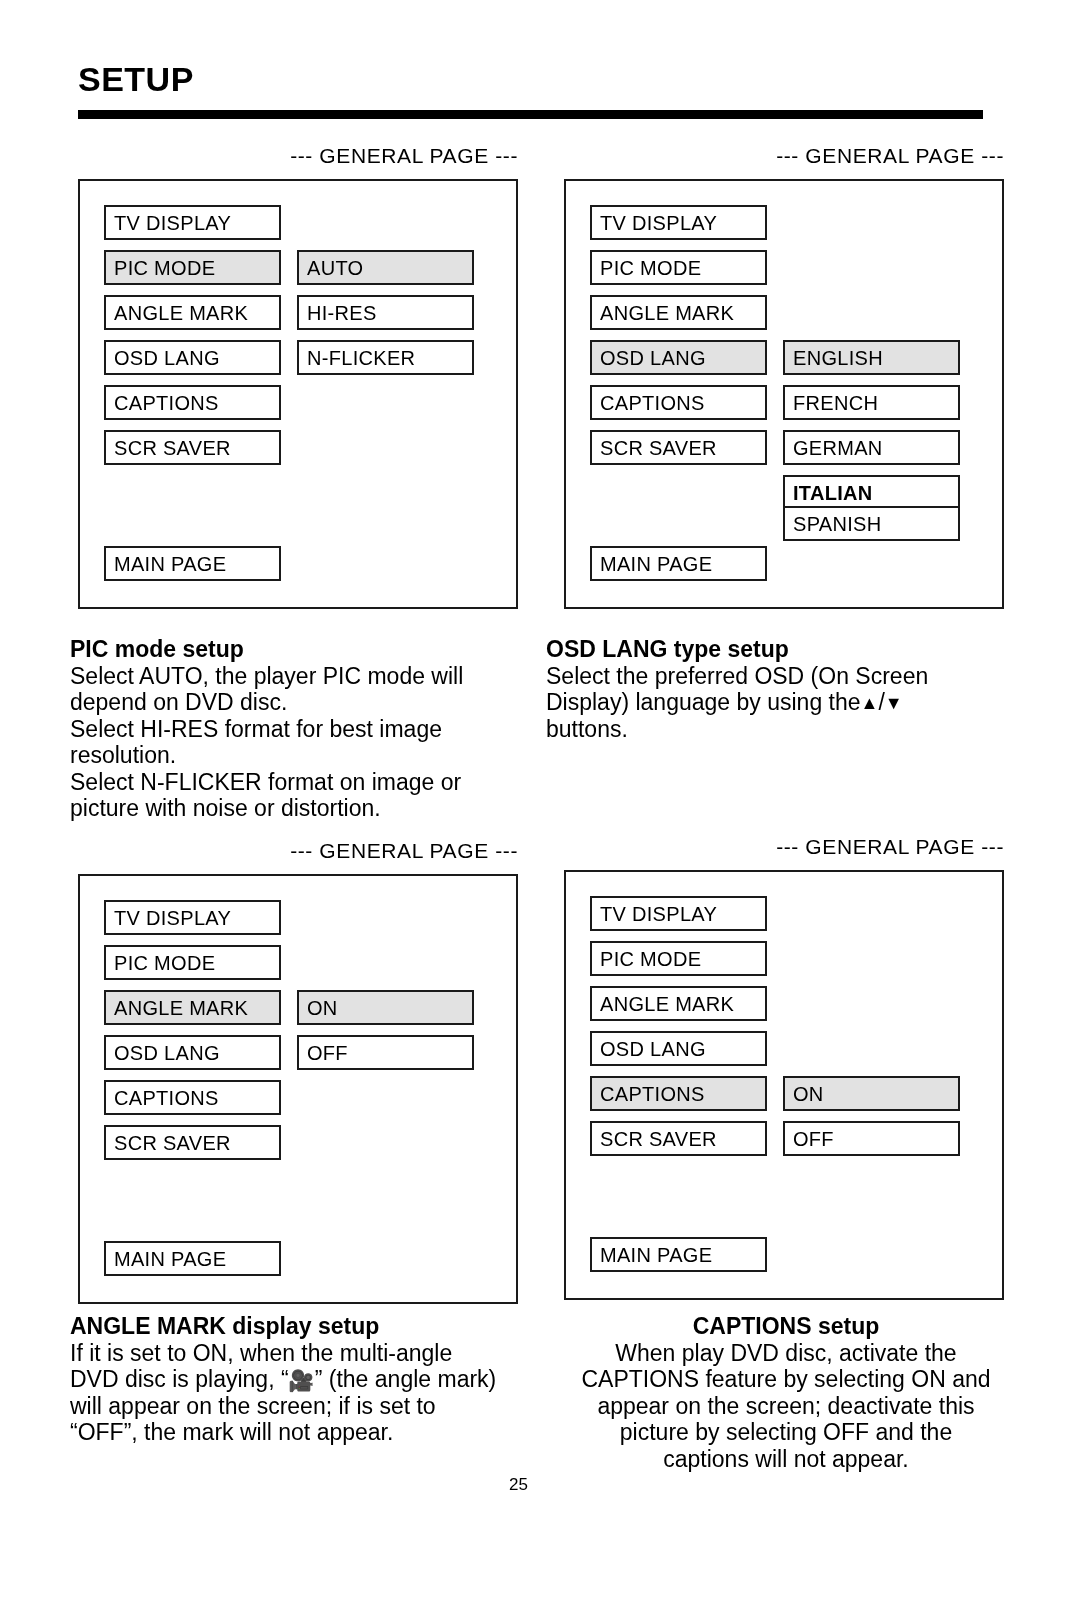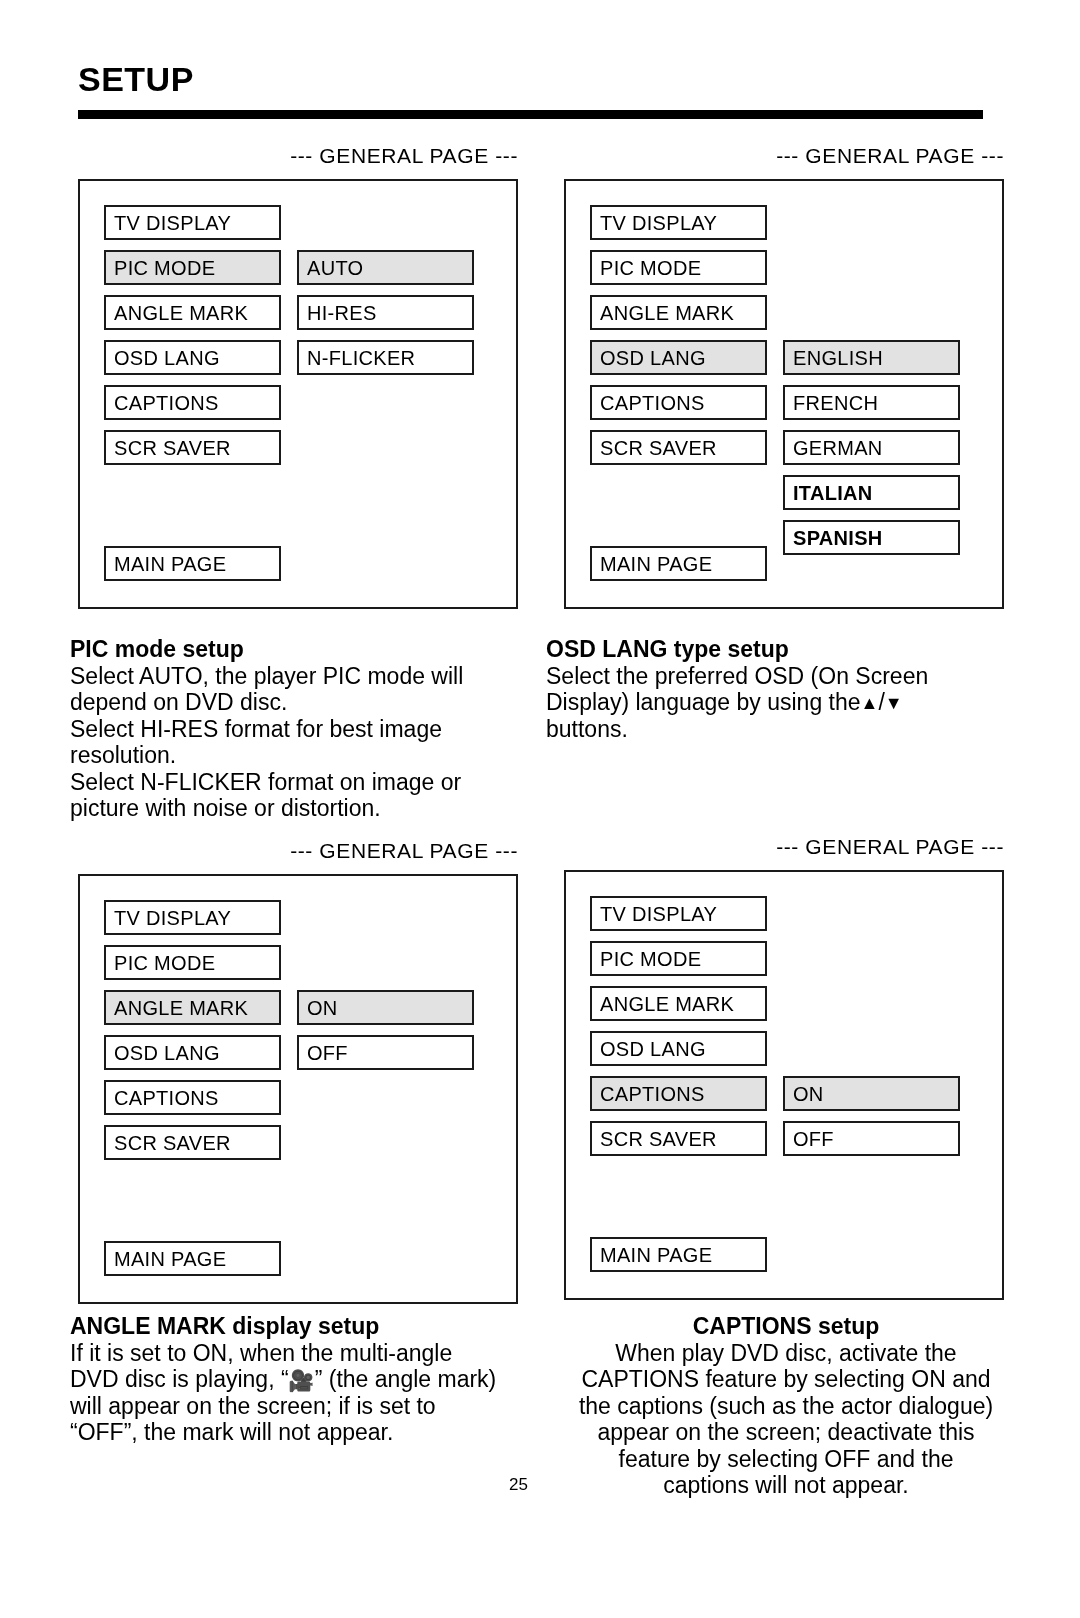--- a/index.html
+++ b/index.html
@@ -151,21 +151,21 @@
         <div class="menu-item col-left" style="top: 69px;">PIC MODE</div>
         <div class="menu-item col-left" style="top: 114px;">ANGLE MARK</div>
         <div class="menu-item col-left sel" style="top: 159px;">OSD LANG</div>
         <div class="menu-item col-left" style="top: 204px;">CAPTIONS</div>
         <div class="menu-item col-left" style="top: 249px;">SCR SAVER</div>
         <div class="menu-item col-left" style="top: 365px;">MAIN PAGE</div>
         <div class="value-item col-right sel" style="top: 159px;">ENGLISH</div>
         <div class="value-item col-right" style="top: 204px;">FRENCH</div>
         <div class="value-item col-right" style="top: 249px;">GERMAN</div>
         <div class="value-item col-right" style="top: 294px; font-weight: bold;">ITALIAN</div>
-        <div class="value-item col-right" style="top: 339px; font-weight: bold;">SPANISH</div>
+        <div class="value-item col-right" style="top: 325px;">SPANISH</div>
       </div>
   </div>
 
   <div class="copy" style="left:70px; top:636px; width:470px;">
     <h3>PIC mode setup</h3>
     <p>Select AUTO, the player PIC mode will</p>
     <p>depend on DVD disc.</p>
     <p>Select HI-RES format for best image</p>
     <p>resolution.</p>
     <p>Select N-FLICKER format on image or</p>
@@ -214,21 +214,20 @@
     <p>If it is set to ON, when the multi-angle</p>
     <p><span>DVD disc is playing, “</span><span class="angle-glyph">🎥</span><span>” (the angle mark)</span></p>
     <p>will appear on the screen; if is set to</p>
     <p>“OFF”, the mark will not appear.</p>
   </div>
 
   <div class="copy" style="left:546px; top:1313px; width:480px;text-align:center;">
     <h3>CAPTIONS setup</h3>
     <p>When play DVD disc, activate the</p>
     <p>CAPTIONS feature by selecting ON and</p>
-    <p>the captions (such as the actor dialogue)</p>
     <p>appear on the screen; deactivate this</p>
-    <p>feature by selecting OFF and the</p>
+    <p>picture by selecting OFF and the</p>
     <p>captions will not appear.</p>
   </div>
 
   <div class="page-number">25</div>
 
 </div>
 
 </body></html>

